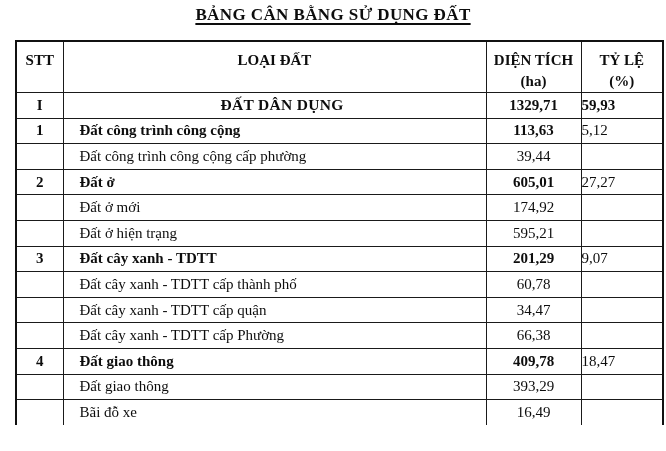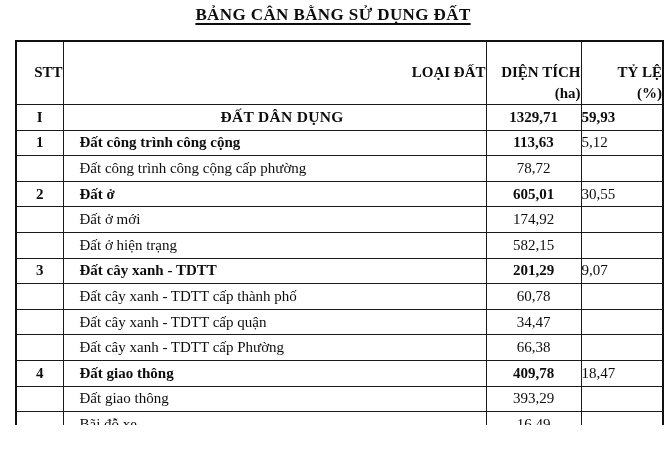--- a/index.html
+++ b/index.html
@@ -37,23 +37,23 @@
   .land-table th, .land-table td {
     border: 1px solid #1a1a1a;
     font-size: 15px;
     overflow: hidden;
     white-space: nowrap;
     padding: 0;
   }
   .land-table thead th {
     height: 48px;
     vertical-align: top;
-    padding-top: 20px;
+    padding-top: 8px;
     font-weight: bold;
-    text-align: right;
+    text-align: center;
     line-height: 21px;
     font-size: 15px;
   }
   .land-table tbody td { height: 25.6px; }
   td.stt   { text-align: center; }
   td.label { text-align: left; padding-left: 16px; }
   td.area  { text-align: center; margin-left: 28px; }
   td.ratio { text-align: left; padding-right: 12px; }
   tr.section td { font-weight: bold; }
   tr.section td.label { text-align: center; padding-left: 15px; font-size: 15.5px; letter-spacing: 0.3px; }
@@ -97,39 +97,39 @@
       </tr>
       <tr class="group">
         <td class="stt">1</td>
         <td class="label">Đất công trình công cộng</td>
         <td class="area">113,63</td>
         <td class="ratio">5,12</td>
       </tr>
       <tr class="sub">
         <td class="stt"></td>
         <td class="label">Đất công trình công cộng cấp phường</td>
-        <td class="area">78,72</td>
+        <td class="area">39,44</td>
         <td class="ratio"></td>
       </tr>
       <tr class="group">
         <td class="stt">2</td>
         <td class="label">Đất ở</td>
         <td class="area">605,01</td>
-        <td class="ratio">30,55</td>
+        <td class="ratio">27,27</td>
       </tr>
       <tr class="sub">
         <td class="stt"></td>
         <td class="label">Đất ở mới</td>
         <td class="area">174,92</td>
         <td class="ratio"></td>
       </tr>
       <tr class="sub">
         <td class="stt"></td>
         <td class="label">Đất ở hiện trạng</td>
-        <td class="area">582,15</td>
+        <td class="area">595,21</td>
         <td class="ratio"></td>
       </tr>
       <tr class="group">
         <td class="stt">3</td>
         <td class="label">Đất cây xanh - TDTT</td>
         <td class="area">201,29</td>
         <td class="ratio">9,07</td>
       </tr>
       <tr class="sub">
         <td class="stt"></td>

